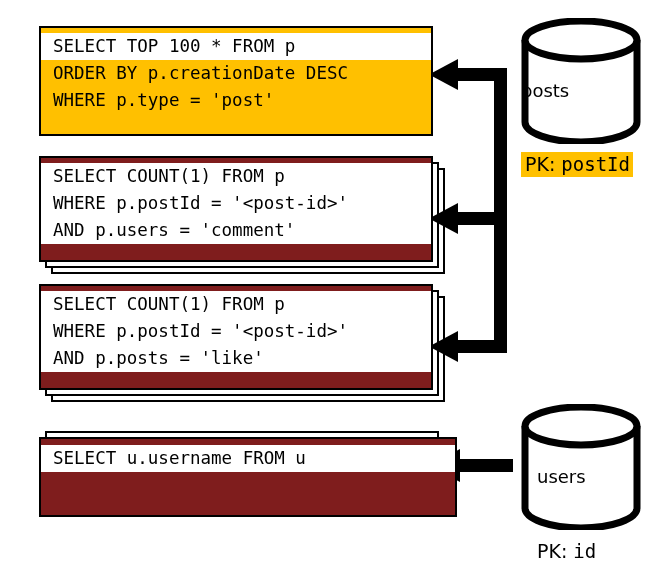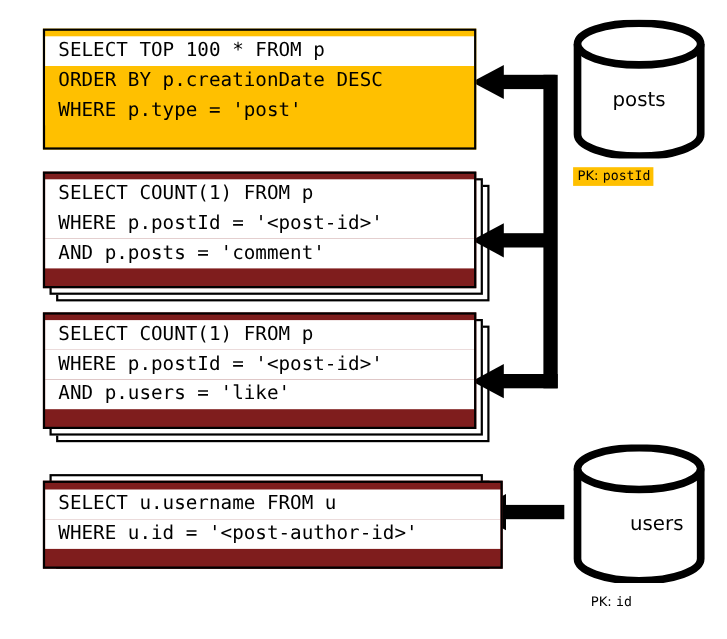--- a/index.html
+++ b/index.html
@@ -62,29 +62,29 @@
   }
 
   
   .cyl {
     position: absolute;
     z-index: 4;
   }
   .cyl-label {
     position: absolute;
     width: 100%;
-    text-align: center;
+    text-align: left;
     font-family: "DejaVu Sans", sans-serif;
     font-size: 18px;
     color: #000000;
   }
   .pk-label {
     position: absolute;
     font-family: "DejaVu Sans", sans-serif;
-    font-size: 12px;
+    font-size: 19px;
     color: #000000;
     white-space: pre;
     z-index: 6;
   }
   .pk-label .mono {
     font-family: "DejaVu Sans Mono", monospace;
   }
   .pk-label.hl {
     background: #FFC000;
     padding: 1px 3px 2px 4px;
@@ -124,40 +124,39 @@
       <div class="code-line hl">WHERE p.type = 'post'</div>
     </div>
   </div>
 
   <div class="stack" style="left:39px; top:156px; width:406px; height:118px;">
     <div class="layer" style="left:12px; top:12px; width:394px; height:106px;"></div>
     <div class="layer" style="left:6px; top:6px; width:394px; height:106px;"></div>
     <div class="card" style="width:394px; height:106px;">
       <div class="code-line" style="margin-top:5px;">SELECT COUNT(1) FROM p</div>
       <div class="code-line">WHERE p.postId = '&lt;post-id&gt;'</div>
-      <div class="code-line">AND p.posts = 'comment'</div>
+      <div class="code-line">AND p.users = 'comment'</div>
     </div>
   </div>
 
   <div class="stack" style="left:39px; top:284px; width:406px; height:118px;">
     <div class="layer" style="left:12px; top:12px; width:394px; height:106px;"></div>
     <div class="layer" style="left:6px; top:6px; width:394px; height:106px;"></div>
     <div class="card" style="width:394px; height:106px;">
       <div class="code-line" style="margin-top:5px;">SELECT COUNT(1) FROM p</div>
       <div class="code-line">WHERE p.postId = '&lt;post-id&gt;'</div>
-      <div class="code-line">AND p.users = 'like'</div>
+      <div class="code-line">AND p.posts = 'like'</div>
     </div>
   </div>
 
   <div class="stack" style="left:39px; top:425px; width:406px; height:92px;">
     <div class="layer" style="left:12px; top:12px; width:394px; height:80px;"></div>
     <div class="layer" style="left:6px; top:6px; width:394px; height:80px;"></div>
     <div class="card" style="width:418px; height:80px;margin-top:12px;">
       <div class="code-line" style="margin-top:6px;">SELECT u.username FROM u</div>
-      <div class="code-line">WHERE u.id = '&lt;post-author-id&gt;'</div>
     </div>
   </div>
 
   <div class="cyl" style="left:521px; top:18px; width:120px; height:126px;">
     <svg width="120" height="126" viewBox="0 0 120 126">
       <path d="M4,22 L4,104 A56,20 0 0 0 116,104 L116,22" fill="#ffffff" stroke="#000000" stroke-width="7"></path>
       <ellipse cx="60" cy="22" rx="56" ry="19" fill="#ffffff" stroke="#000000" stroke-width="7"></ellipse>
     </svg>
     <div class="cyl-label" style="top:62px; left:0;">posts</div>
   </div>

